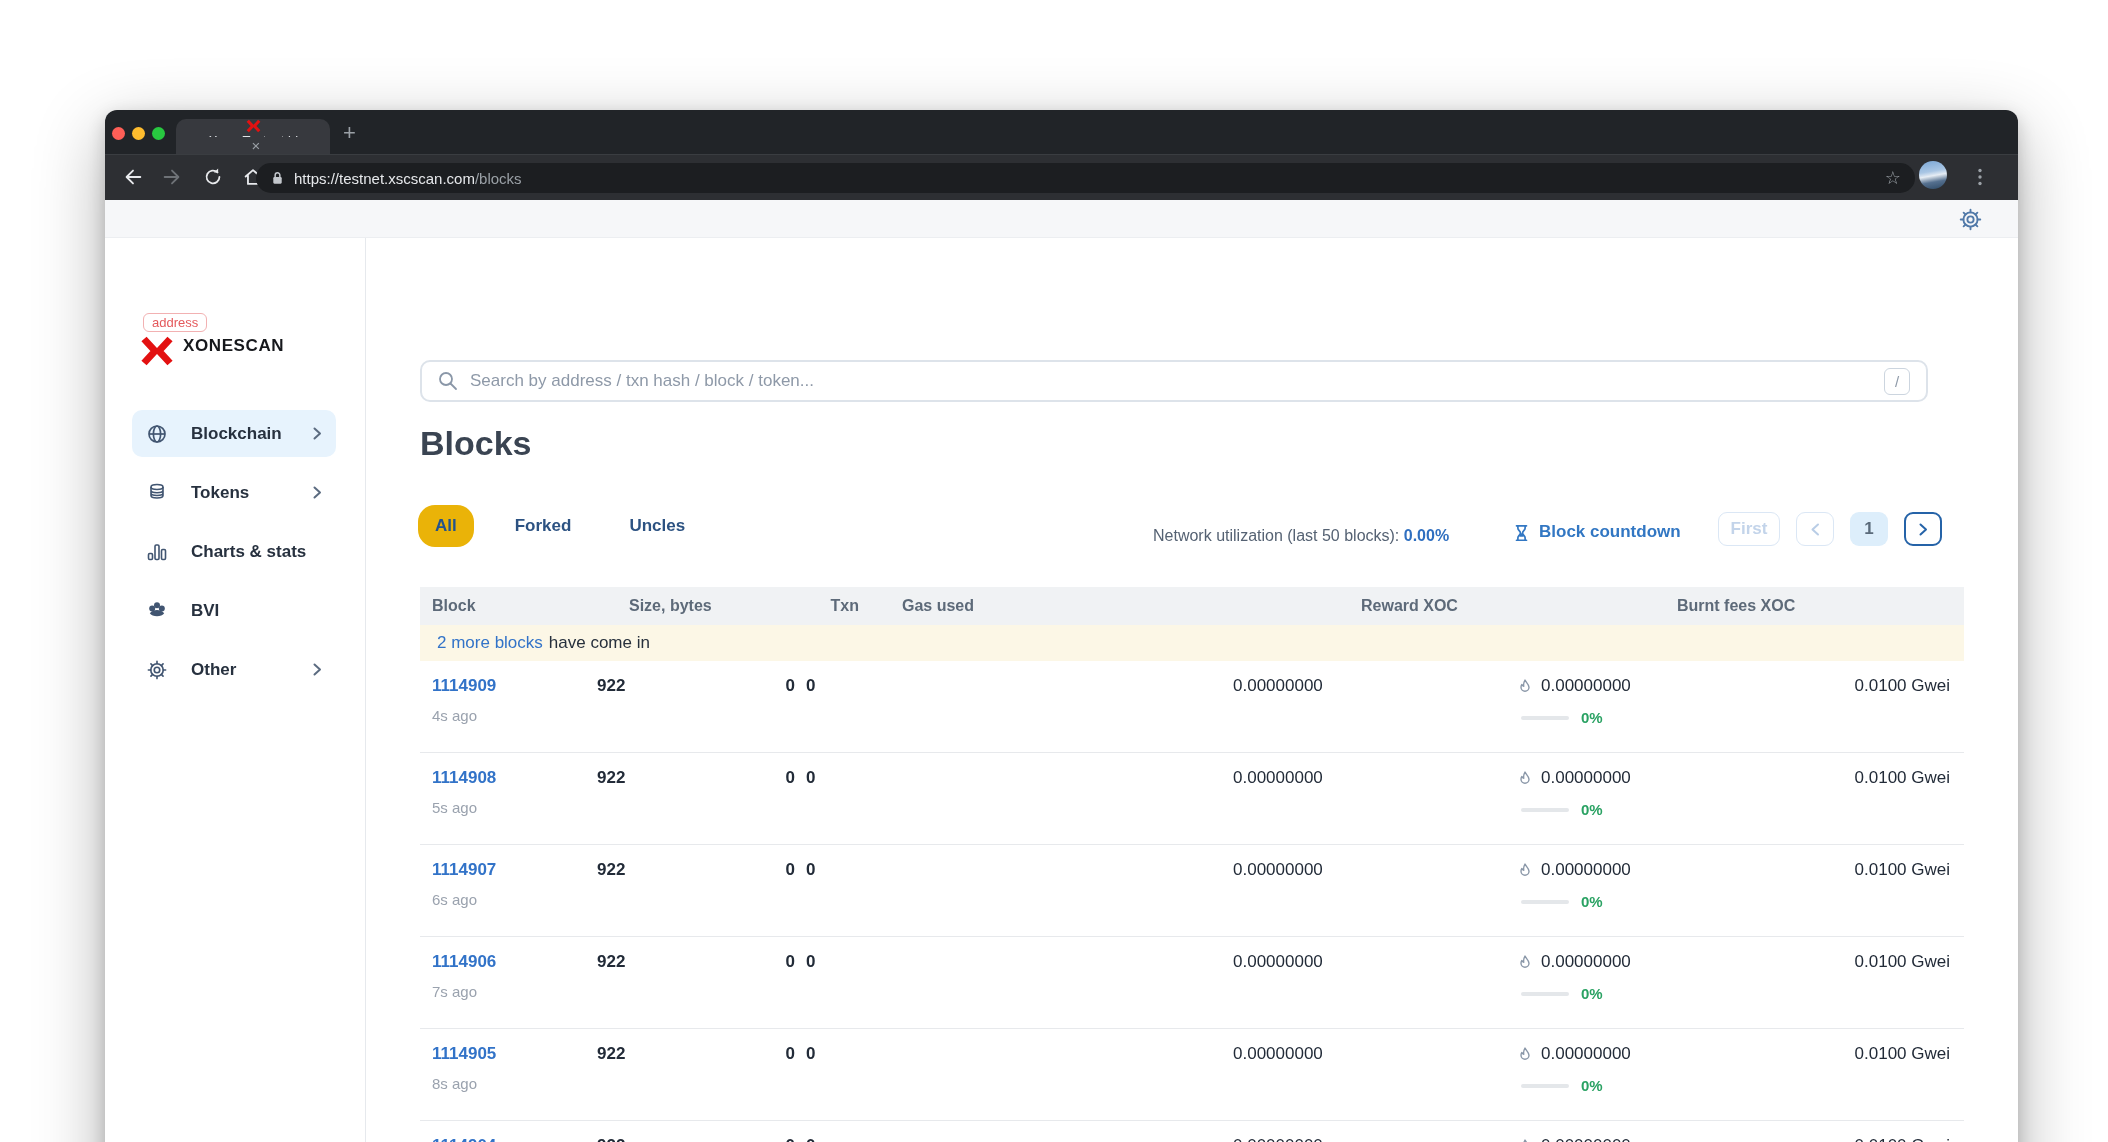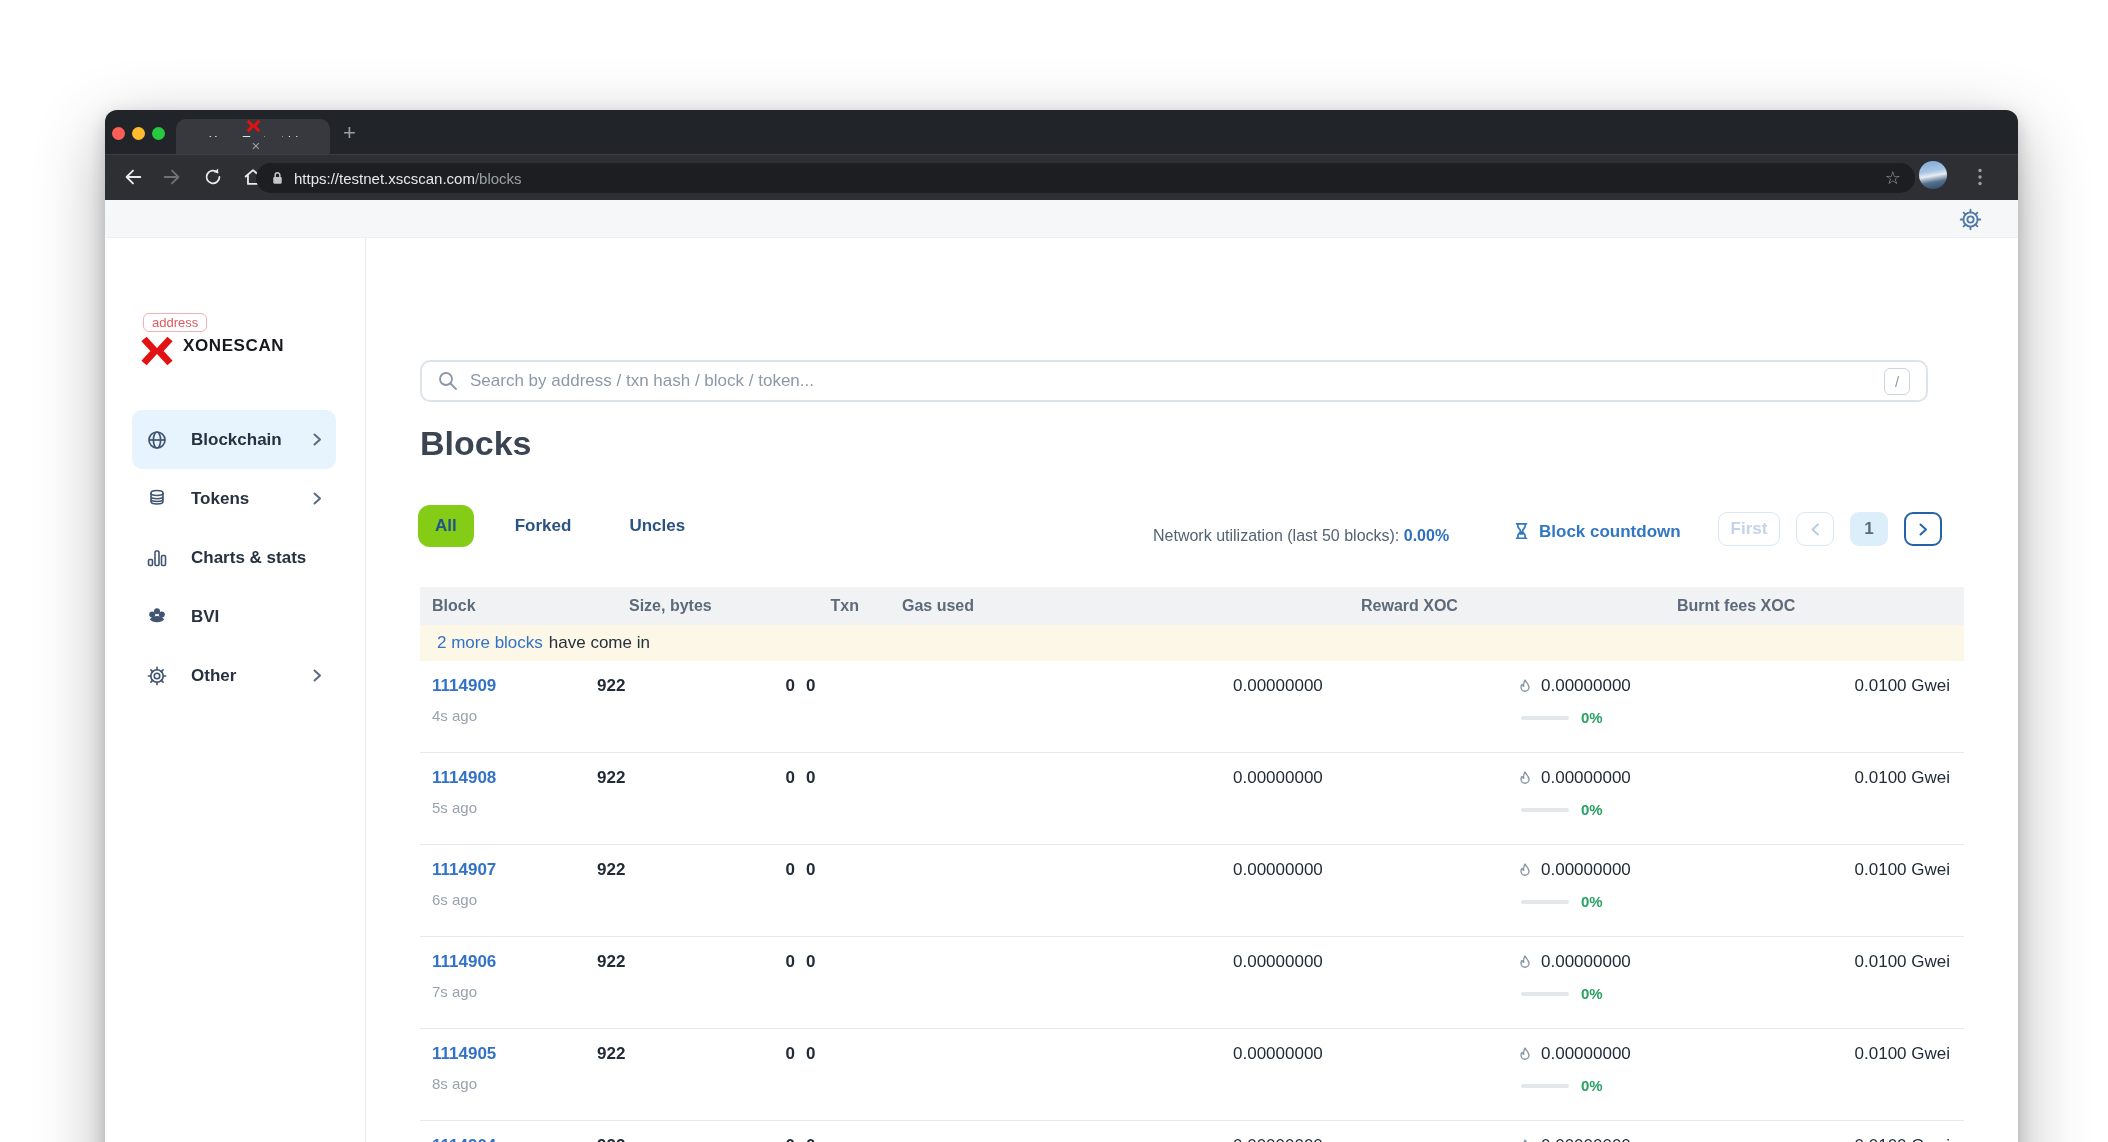--- a/index.html
+++ b/index.html
@@ -36,44 +36,44 @@
   
   .page { position:absolute; left:0; top:90px; right:0; bottom:0; background:#fff; }
   .topbar { position:absolute; left:0; top:0; width:100%; height:38px; background:#f6f7f9; border-bottom:1px solid #eceef1; }
   .gear-top { position:absolute; left:1853px; top:7px; width:25px; height:25px; }
 
   .sidebar { position:absolute; left:0; top:38px; width:261px; bottom:0; background:#fff; border-right:1px solid #e6e9ed; }
   .badge { position:absolute; left:38px; top:75px; font-size:13px; color:#e4595c; border:1px solid #f2b1b2;
     border-radius:6px; padding:1px 8px; }
   .brand { position:absolute; left:35px; top:98px; display:flex; align-items:flex-start; }
   .brand .name { font-size:17px; font-weight:bold; letter-spacing:.6px; color:#16181c; margin-left:9px; }
-  .sitem { position:absolute; left:27px; width:204px; height:59px; border-radius:10px;
+  .sitem { position:absolute; left:27px; width:204px; height:47px; border-radius:10px;
     display:flex; align-items:center; padding:0 14px; color:#27313f; font-size:17px; font-weight:600; }
   .sitem.sel { background:#e7f3fd; }
   .sitem .lbl { margin-left:23px; flex:1; }
   .sitem .chev { width:9px; height:13px; }
 
   
   .search { position:absolute; left:315px; top:160px; width:1508px; height:42px; border:2px solid #dde3ea;
     border-radius:10px; display:flex; align-items:center; padding:0 16px; background:#fff; }
   .search input { border:none; outline:none; flex:1; margin-left:12px; font-size:17px; color:#2d3748;
     font-family:"Liberation Sans","DejaVu Sans",sans-serif; background:transparent; }
   .search input::placeholder { color:#8e99a8; }
   .slash { width:26px; height:27px; border:1px solid #ccd5df; border-radius:6px; color:#8e99a8;
     font-size:15px; display:flex; align-items:center; justify-content:center; }
 
   .h1 { position:absolute; left:315px; top:224px; font-size:34px; font-weight:bold; color:#3a4452; }
 
   .tabsrow { position:absolute; left:313px; top:305px; display:flex; align-items:center; gap:24px; }
   .ftab { font-size:17px; font-weight:bold; color:#2c5282; padding:11px 17px; border-radius:12px; }
-  .ftab.sel { background:#84cc16; color:#23538c; }
+  .ftab.sel { background:#eab308; color:#23538c;border-radius:17px; }
 
   .util { position:absolute; left:1048px; top:327px; font-size:16px; color:#556273; white-space:nowrap; }
   .util b { color:#2f6fc0; font-weight:bold; }
-  .countdown { position:absolute; left:1408px; top:322px; display:flex; align-items:flex-start; gap:9px;
+  .countdown { position:absolute; left:1408px; top:322px; display:flex; align-items:flex-end; gap:9px;
     color:#3277c3; font-size:17px; font-weight:600; }
   .pager { position:absolute; left:1613px; top:312px; display:flex; gap:16px;justify-content:center; }
   .pbtn { height:34px; border-radius:9px; display:flex; align-items:center; justify-content:center;
     font-size:17px; font-weight:bold; background:#fff; }
   .pbtn.first { width:62px; border:1px solid #dbe7f5; color:#c3d4ea; }
   .pbtn.prev  { width:38px; border:1px solid #dbe7f5; }
   .pbtn.cur   { width:38px; background:#ddeefb; color:#5a6a7a; font-weight:600; }
   .pbtn.next  { width:38px; border:2px solid #2563a8; }
 
   .thead { position:absolute; left:315px; top:387px; width:1544px; height:38px; background:#f0f2f4;

